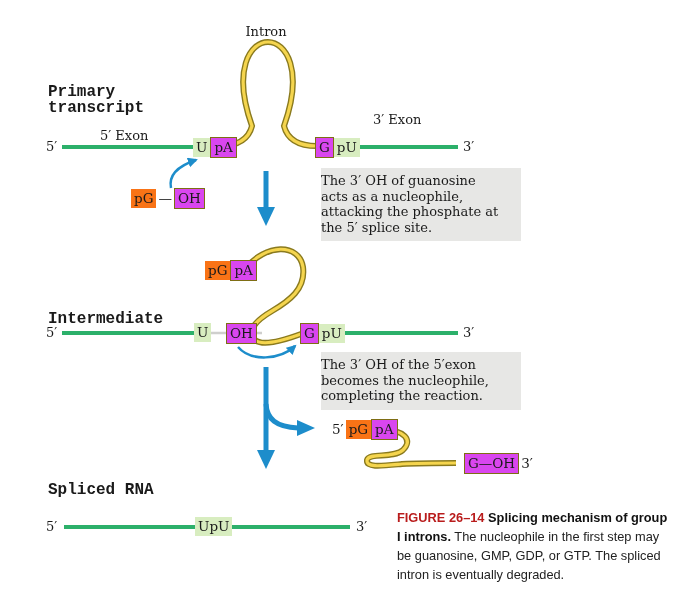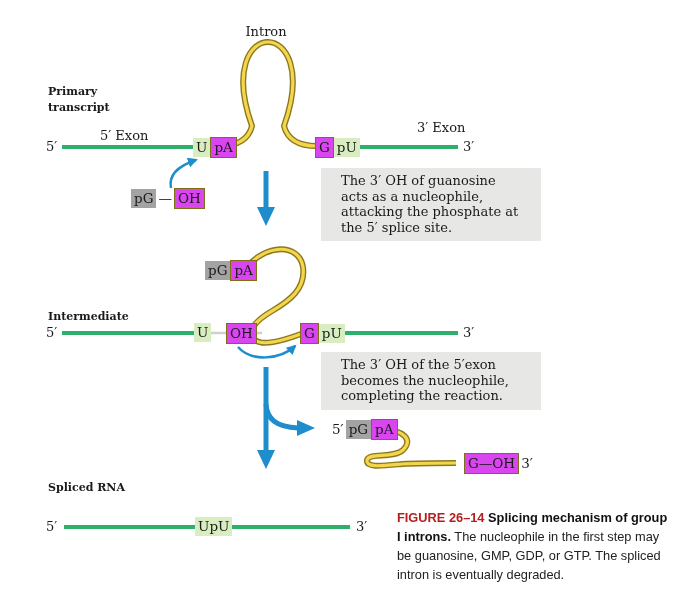--- a/index.html
+++ b/index.html
@@ -4,33 +4,33 @@
 <style>
   html,body { margin:0; padding:0; background:#ffffff; }
   #canvas {
     position:relative; width:687px; height:594px; background:#ffffff;
     font-family:"DejaVu Serif","Liberation Serif",serif; color:#1a1a1a;
     overflow:hidden;
   }
   svg.layer { position:absolute; left:0; top:0; pointer-events:none; }
 
   .lbl { position:absolute; font-size:13px; white-space:nowrap; }
-  .bold { font-weight:bold; font-size:11px; }
+  .bold { font-weight:bold; font-size:16px;font-family:Liberation Mono, monospace; }
   .center { text-align:center; }
 
   .seq { position:absolute; display:flex; align-items:center; white-space:nowrap;
          font-size:13.5px; line-height:19px; }
   .chip { display:inline-block; padding:0 3px; }
   .chip-green  { background:#d8edc0; }
-  .chip-pink   { background:#a3a3a3; }
+  .chip-pink   { background:#f97316; }
   .box-yellow  { background:#d946ef; border:1.5px solid #7e6e14; padding:0 3px; }
   .plain       { padding:0 2px; background:transparent; }
 
   .callout { position:absolute; left:321px; width:193px; background:#e7e7e5;
-             padding:5px 7px 6px 20px; font-size:13px; line-height:15.5px; }
+             padding:5px 7px 6px 0; font-size:13px; line-height:15.5px; }
   .callout div { white-space:nowrap; }
 
   #caption { position:absolute; left:397px; top:508px; width:272px;
              font-family:"Liberation Sans","DejaVu Sans",sans-serif;
              font-size:12.8px; line-height:19px; color:#222; }
   .fig-label { color:#b91c1c; font-weight:bold; }
   .cap-title { color:#111; font-weight:bold; }
 </style>
 </head>
 <body>
@@ -76,21 +76,21 @@
   </svg>
 
   <div class="lbl center" style="left:240px; top:24px; width:52px;">Intron</div>
 
   <div class="lbl bold" style="left:48px; top:84px; line-height:16px;">
     <div>Primary</div>
     <div>transcript</div>
   </div>
 
   <div class="lbl" style="left:100px; top:128px;">5′ Exon</div>
-  <div class="lbl" style="left:373px; top:120px;margin-left:44px;">3′ Exon</div>
+  <div class="lbl" style="left:373px; top:112px;">3′ Exon</div>
 
   <div class="lbl" style="left:46px; top:139px;">5′</div>
   <div class="lbl" style="left:463px; top:139px;">3′</div>
 
   <div class="lbl bold" style="left:48px; top:288px;margin-top:22px;">Intermediate</div>
   <div class="lbl" style="left:46px; top:325px;">5′</div>
   <div class="lbl" style="left:463px; top:325px;">3′</div>
 
   <div class="lbl bold" style="left:48px; top:481px;">Spliced RNA</div>
   <div class="lbl" style="left:46px; top:519px;">5′</div>

